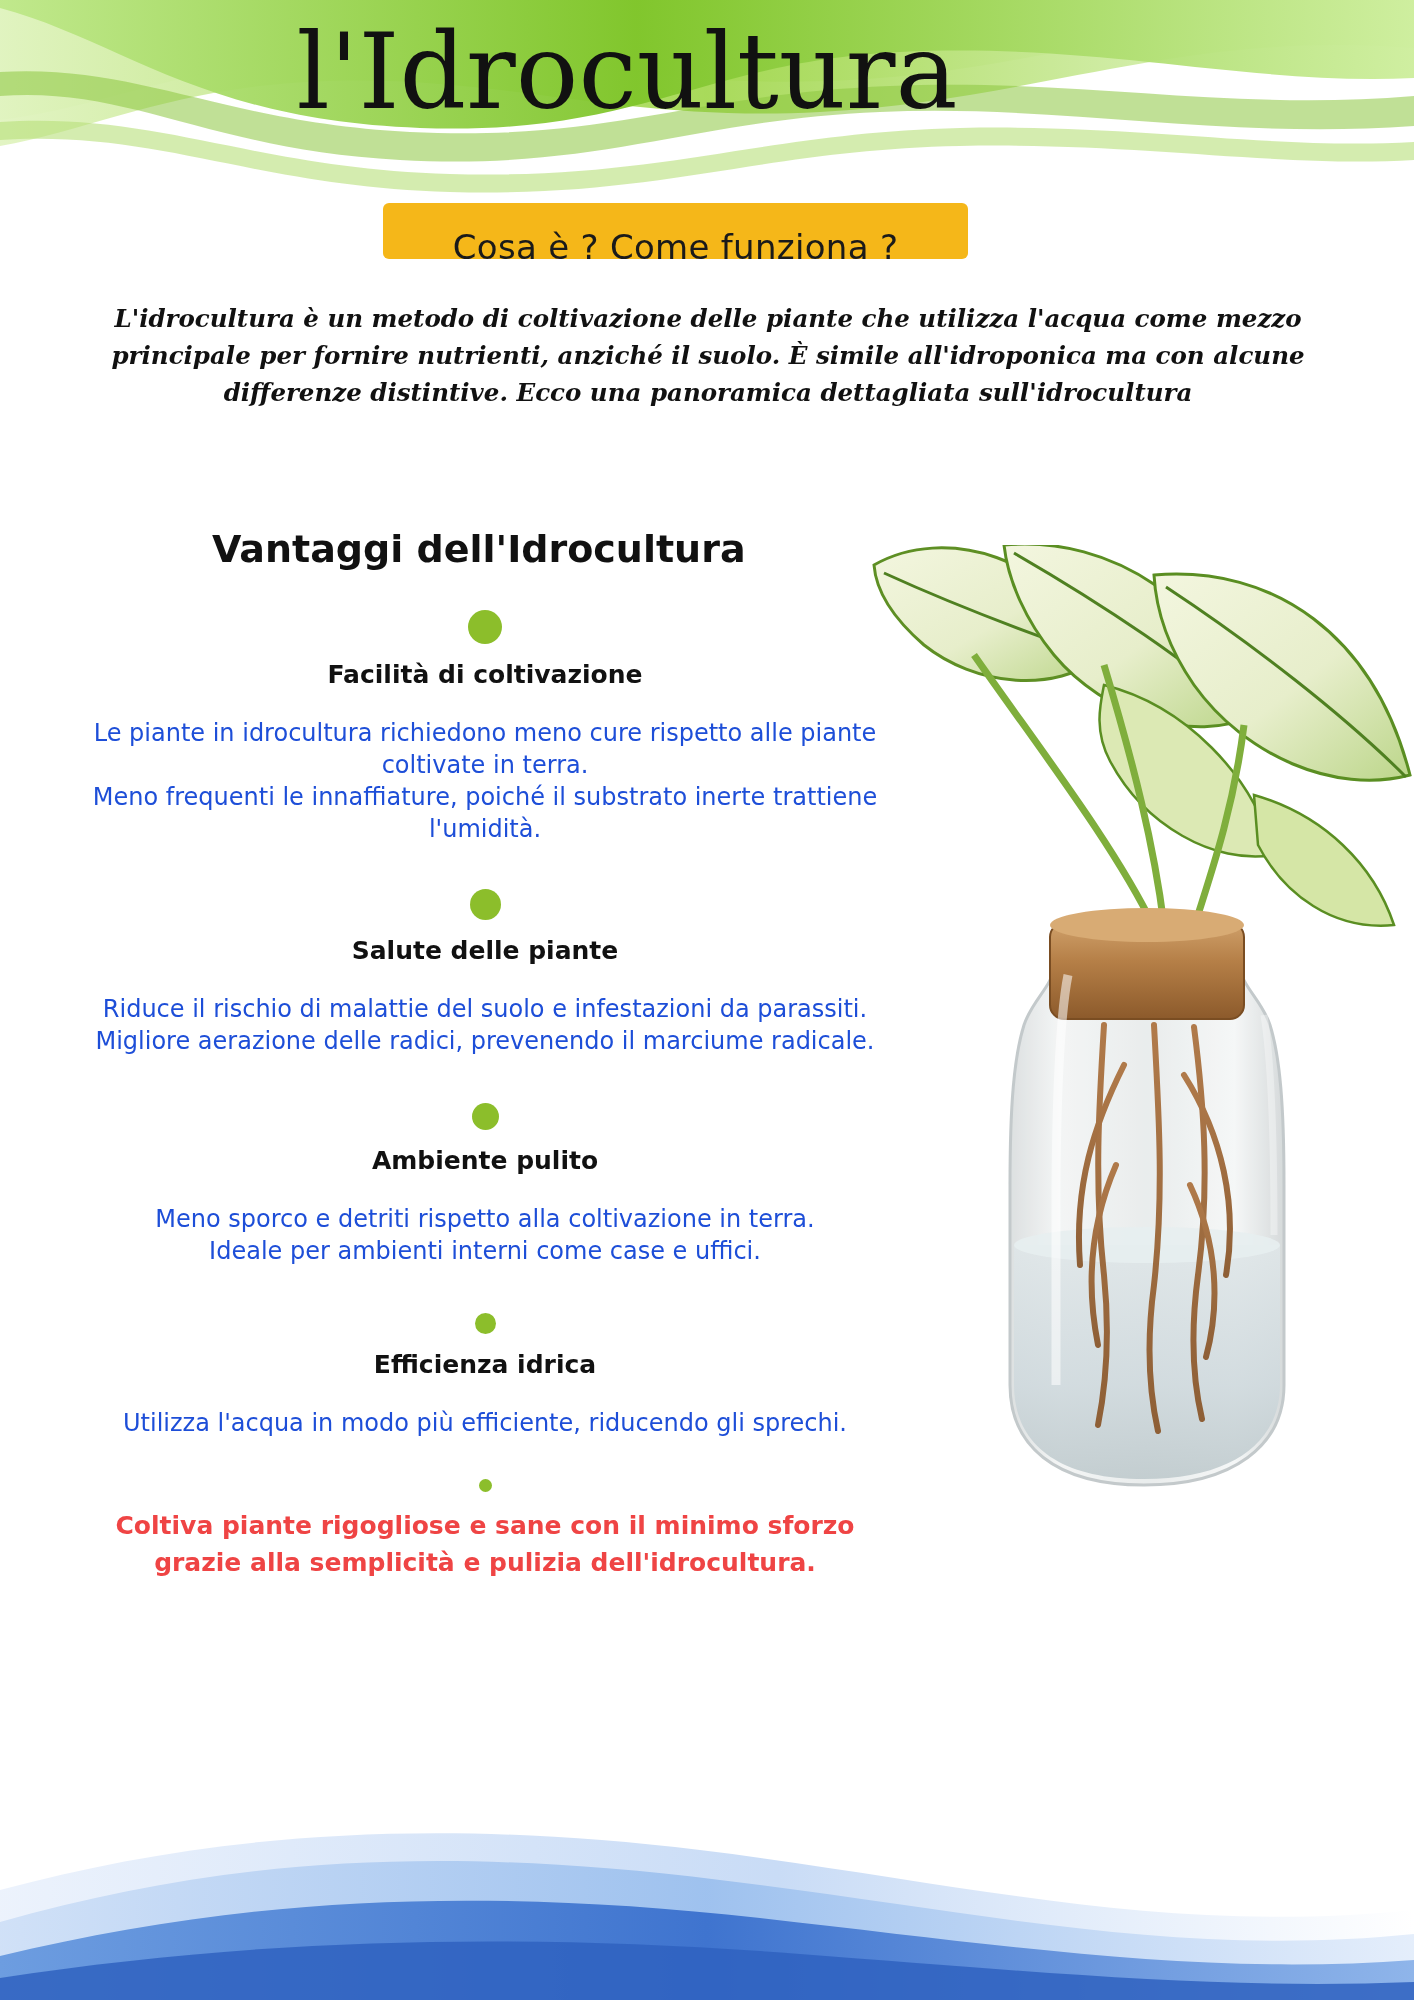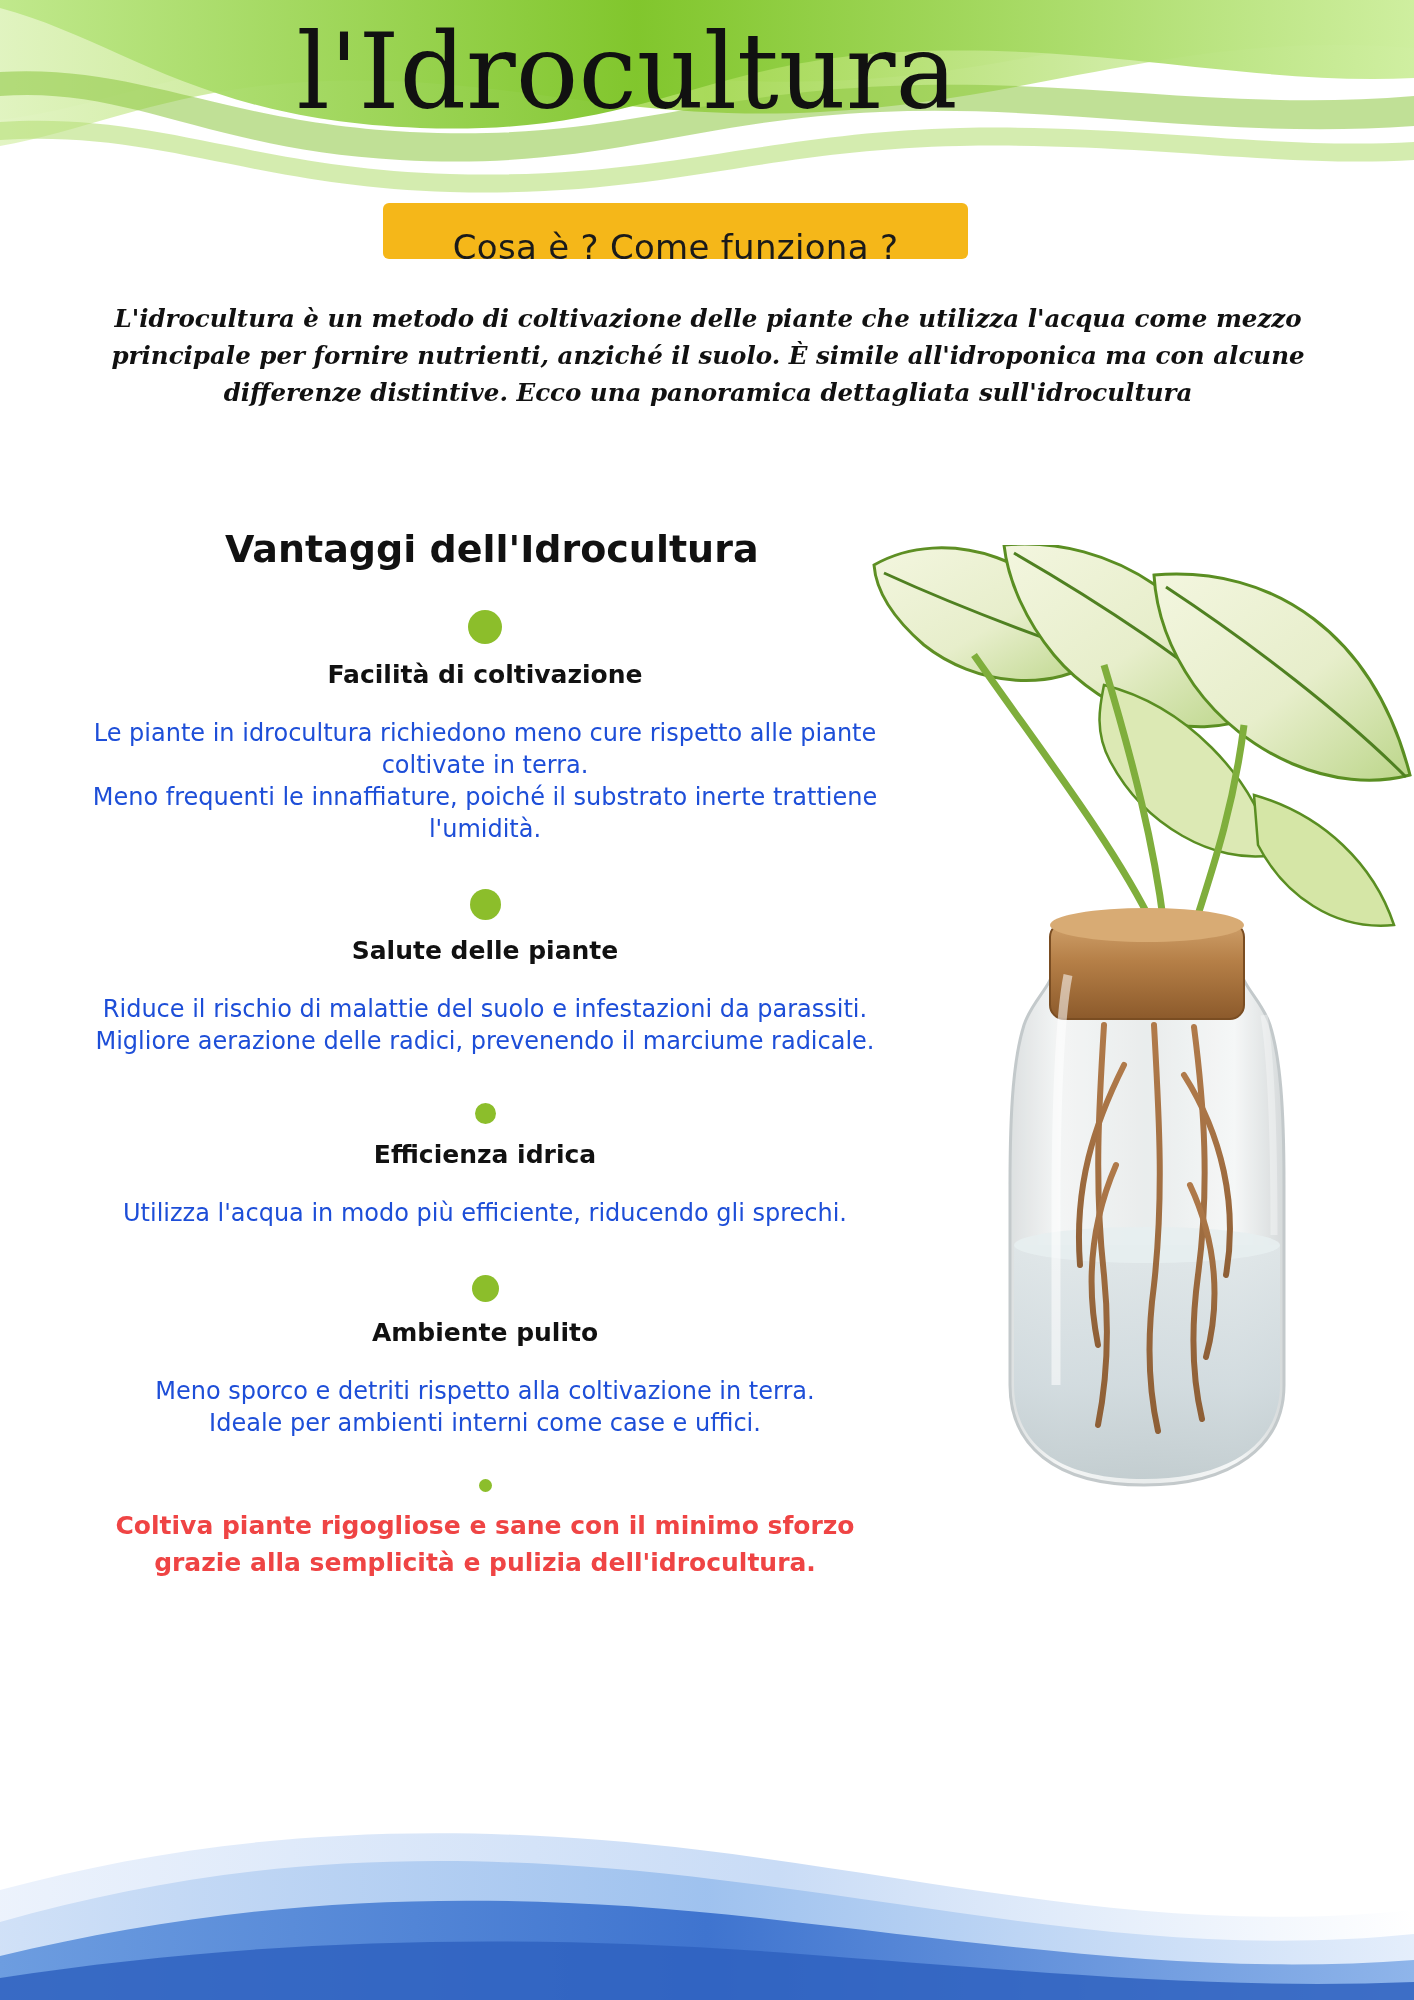--- a/index.html
+++ b/index.html
@@ -93,21 +93,21 @@
     line-height: 1.52;
     color: #111111;
     z-index: 5;
     font-style: italic;
   }
 
   
   .section-heading {
     position: absolute;
     top: 527px;
-    left: 225px;
+    left: 212px;
     font-family: "DejaVu Sans", sans-serif;
     font-weight: bold;
     font-size: 38px;
     color: #111111;
     z-index: 5;
   }
 
   
   .content-col {
     position: absolute;
@@ -284,29 +284,29 @@
       <div class="adv-text">Le piante in idrocultura richiedono meno cure rispetto alle piante coltivate in terra.<br>Meno frequenti le innaffiature, poiché il substrato inerte trattiene l'umidità.</div>
     </div>
 
     <div class="adv-block" style="margin-top:43px;">
       <span class="dot" style="width:31px;height:31px;"></span>
       <div class="adv-title">Salute delle piante</div>
       <div class="adv-text">Riduce il rischio di malattie del suolo e infestazioni da parassiti.<br>Migliore aerazione delle radici, prevenendo il marciume radicale.</div>
     </div>
 
     <div class="adv-block" style="margin-top:46px;">
+      <span class="dot" style="width:27px;height:27px;"></span>
+      <div class="adv-title">Ambiente pulito</div>
+      <div class="adv-text">Meno sporco e detriti rispetto alla coltivazione in terra.<br>Ideale per ambienti interni come case e uffici.</div>
+    </div>
+
+    <div class="adv-block" style="margin-top:46px;">
       <span class="dot" style="width:21px;height:21px;"></span>
       <div class="adv-title">Efficienza idrica</div>
       <div class="adv-text">Utilizza l'acqua in modo più efficiente, riducendo gli sprechi.</div>
-    </div>
-
-    <div class="adv-block" style="margin-top:46px;">
-      <span class="dot" style="width:27px;height:27px;"></span>
-      <div class="adv-title">Ambiente pulito</div>
-      <div class="adv-text">Meno sporco e detriti rispetto alla coltivazione in terra.<br>Ideale per ambienti interni come case e uffici.</div>
     </div>
 
     <div class="adv-block" style="margin-top:40px;">
       <span class="dot" style="width:13px;height:13px;"></span>
       <div class="closing">Coltiva piante rigogliose e sane con il minimo sforzo grazie alla semplicità e pulizia dell'idrocultura.</div>
     </div>
 
   </div>
 
   <svg class="bottom-wave" viewBox="0 0 1414 260" preserveAspectRatio="none">

